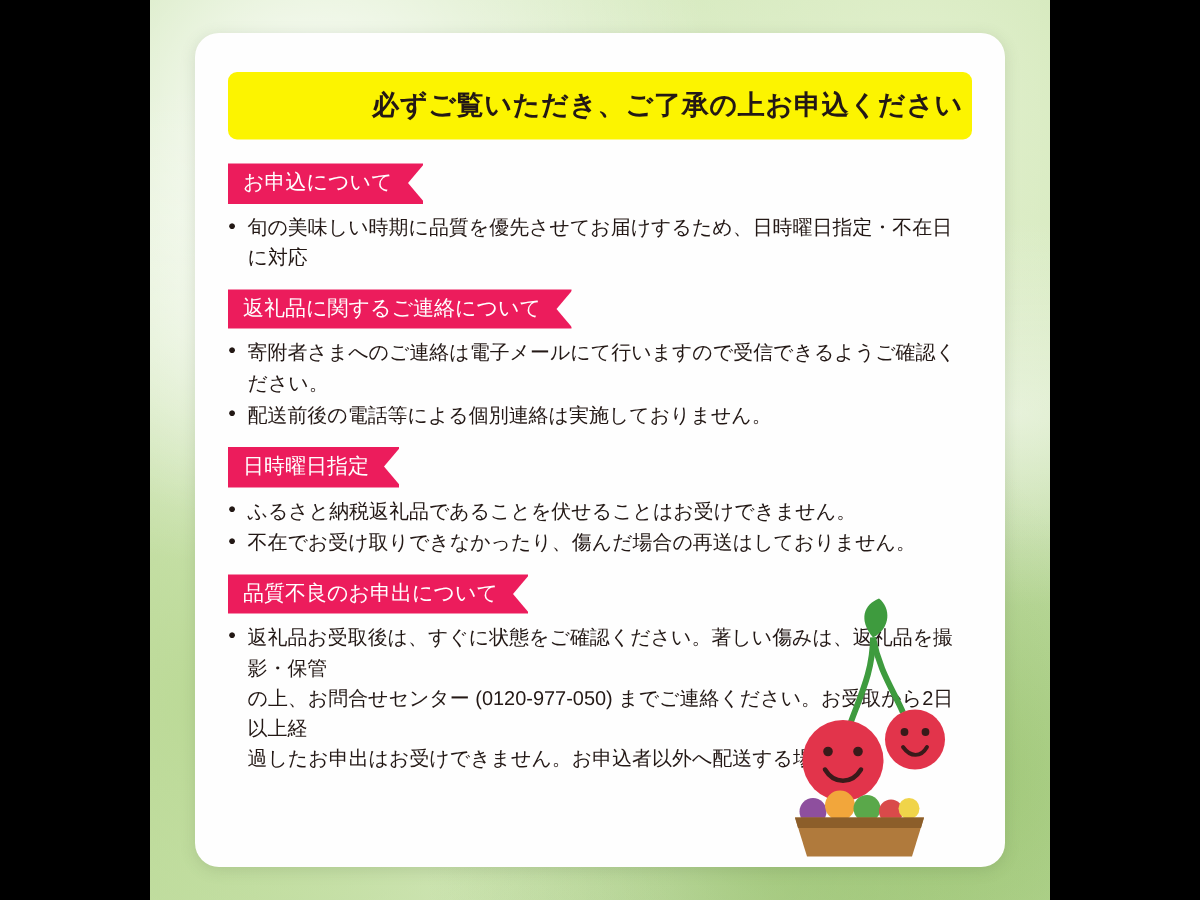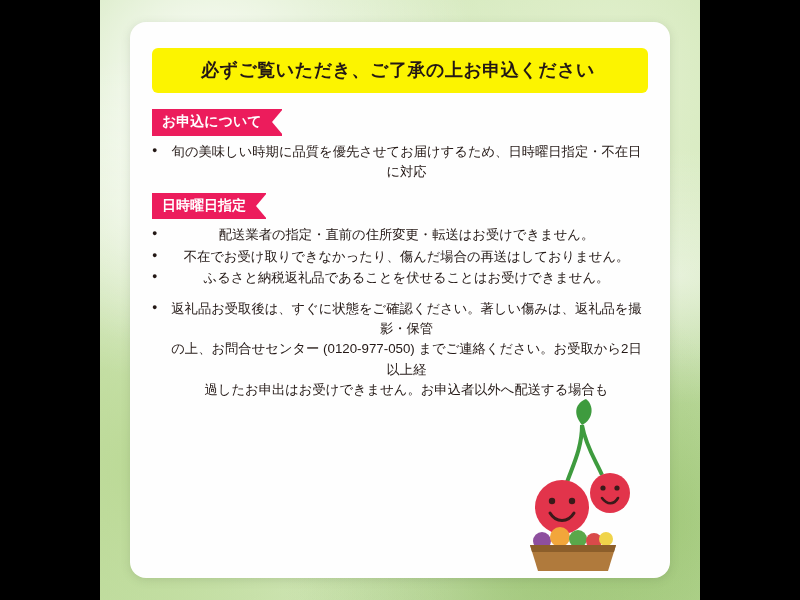--- a/index.html
+++ b/index.html
@@ -61,61 +61,60 @@
     position: absolute;
     left: 22px;
     top: 26px;
     right: 22px;
   }
 
   
   .banner {
     background: #fcf400;
     border-radius: 6px;
-    text-align: center;
+    text-align: right;
     padding: 10px 6px 11px 2px;
     margin-bottom: 16px;
   }
   .banner span {
     font-size: 18px;
     font-weight: bold;
     color: #231815;
     letter-spacing: 0.5px;
   }
 
   
   .section { margin-bottom: 11px; }
 
   .sec-head {
     position: relative;
     display: inline-block;
     background: #ec1c5c;
     color: #ffffff;
     font-size: 14px;
-    font-weight: bold;
+    font-weight: normal;
     padding: 4px 20px 5px 10px;
     line-height: 1.25;
   }
   .sec-head:after {
     content: "";
     position: absolute;
     right: -1px;
     top: 0;
     width: 0;
     height: 0;
     border-top: 13px solid transparent;
     border-bottom: 13px solid transparent;
     border-right: 11px solid #fefefe;
   }
 
   .bullets {
     margin: 6px 0 0 0;
     padding: 0;
     list-style: none;
-    text-align: center;
   }
   .bullets li {
     position: relative;
     font-size: 13.3px;
     line-height: 1.52;
     color: #231815;
     padding-left: 13px;
     margin-bottom: 1px;
   }
   .bullets li:before {
@@ -169,37 +168,46 @@
 
       <div class="section">
         <div class="sec-head">お申込について</div>
         <ul class="bullets">
           <li>
             <span>旬の美味しい時期に品質を優先させてお届けするため、日時曜日指定・不在日に対応</span>
           </li>
         </ul>
       </div>
 
+      <div class="section">
+        <div class="sec-head">返礼品に関するご連絡について</div>
+        <ul class="bullets">
+          <li>
+            <span>寄附者さまへのご連絡は電子メールにて行いますので受信できるようご確認ください。</span>
+          </li>
+          <li>
+            <span>配送前後の電話等による個別連絡は実施しておりません。</span>
+          </li>
+        </ul>
+      </div>
 
       <div class="section">
         <div class="sec-head">日時曜日指定</div>
         <ul class="bullets">
           <li>
-            <span>配送業者の指定・直前の住所変更・転送はお受けできません。</span>
+            <span>ふるさと納税返礼品であることを伏せることはお受けできません。</span>
           </li>
           <li>
             <span>不在でお受け取りできなかったり、傷んだ場合の再送はしておりません。</span>
           </li>
-          <li>
-            <span>ふるさと納税返礼品であることを伏せることはお受けできません。</span>
-          </li>
-        </ul>
-      </div>
-
-      <div class="section">
+        </ul>
+      </div>
+
+      <div class="section">
+        <div class="sec-head">品質不良のお申出について</div>
         <ul class="bullets">
           <li>
             <span>返礼品お受取後は、すぐに状態をご確認ください。著しい傷みは、返礼品を撮影・保管</span>
             <span class="cont">の上、お問合せセンター (0120-977-050) までご連絡ください。お受取から2日以上経</span>
             <span class="cont">過したお申出はお受けできません。お申込者以外へ配送する場合も</span>
           </li>
         </ul>
       </div>
 
     </div>

